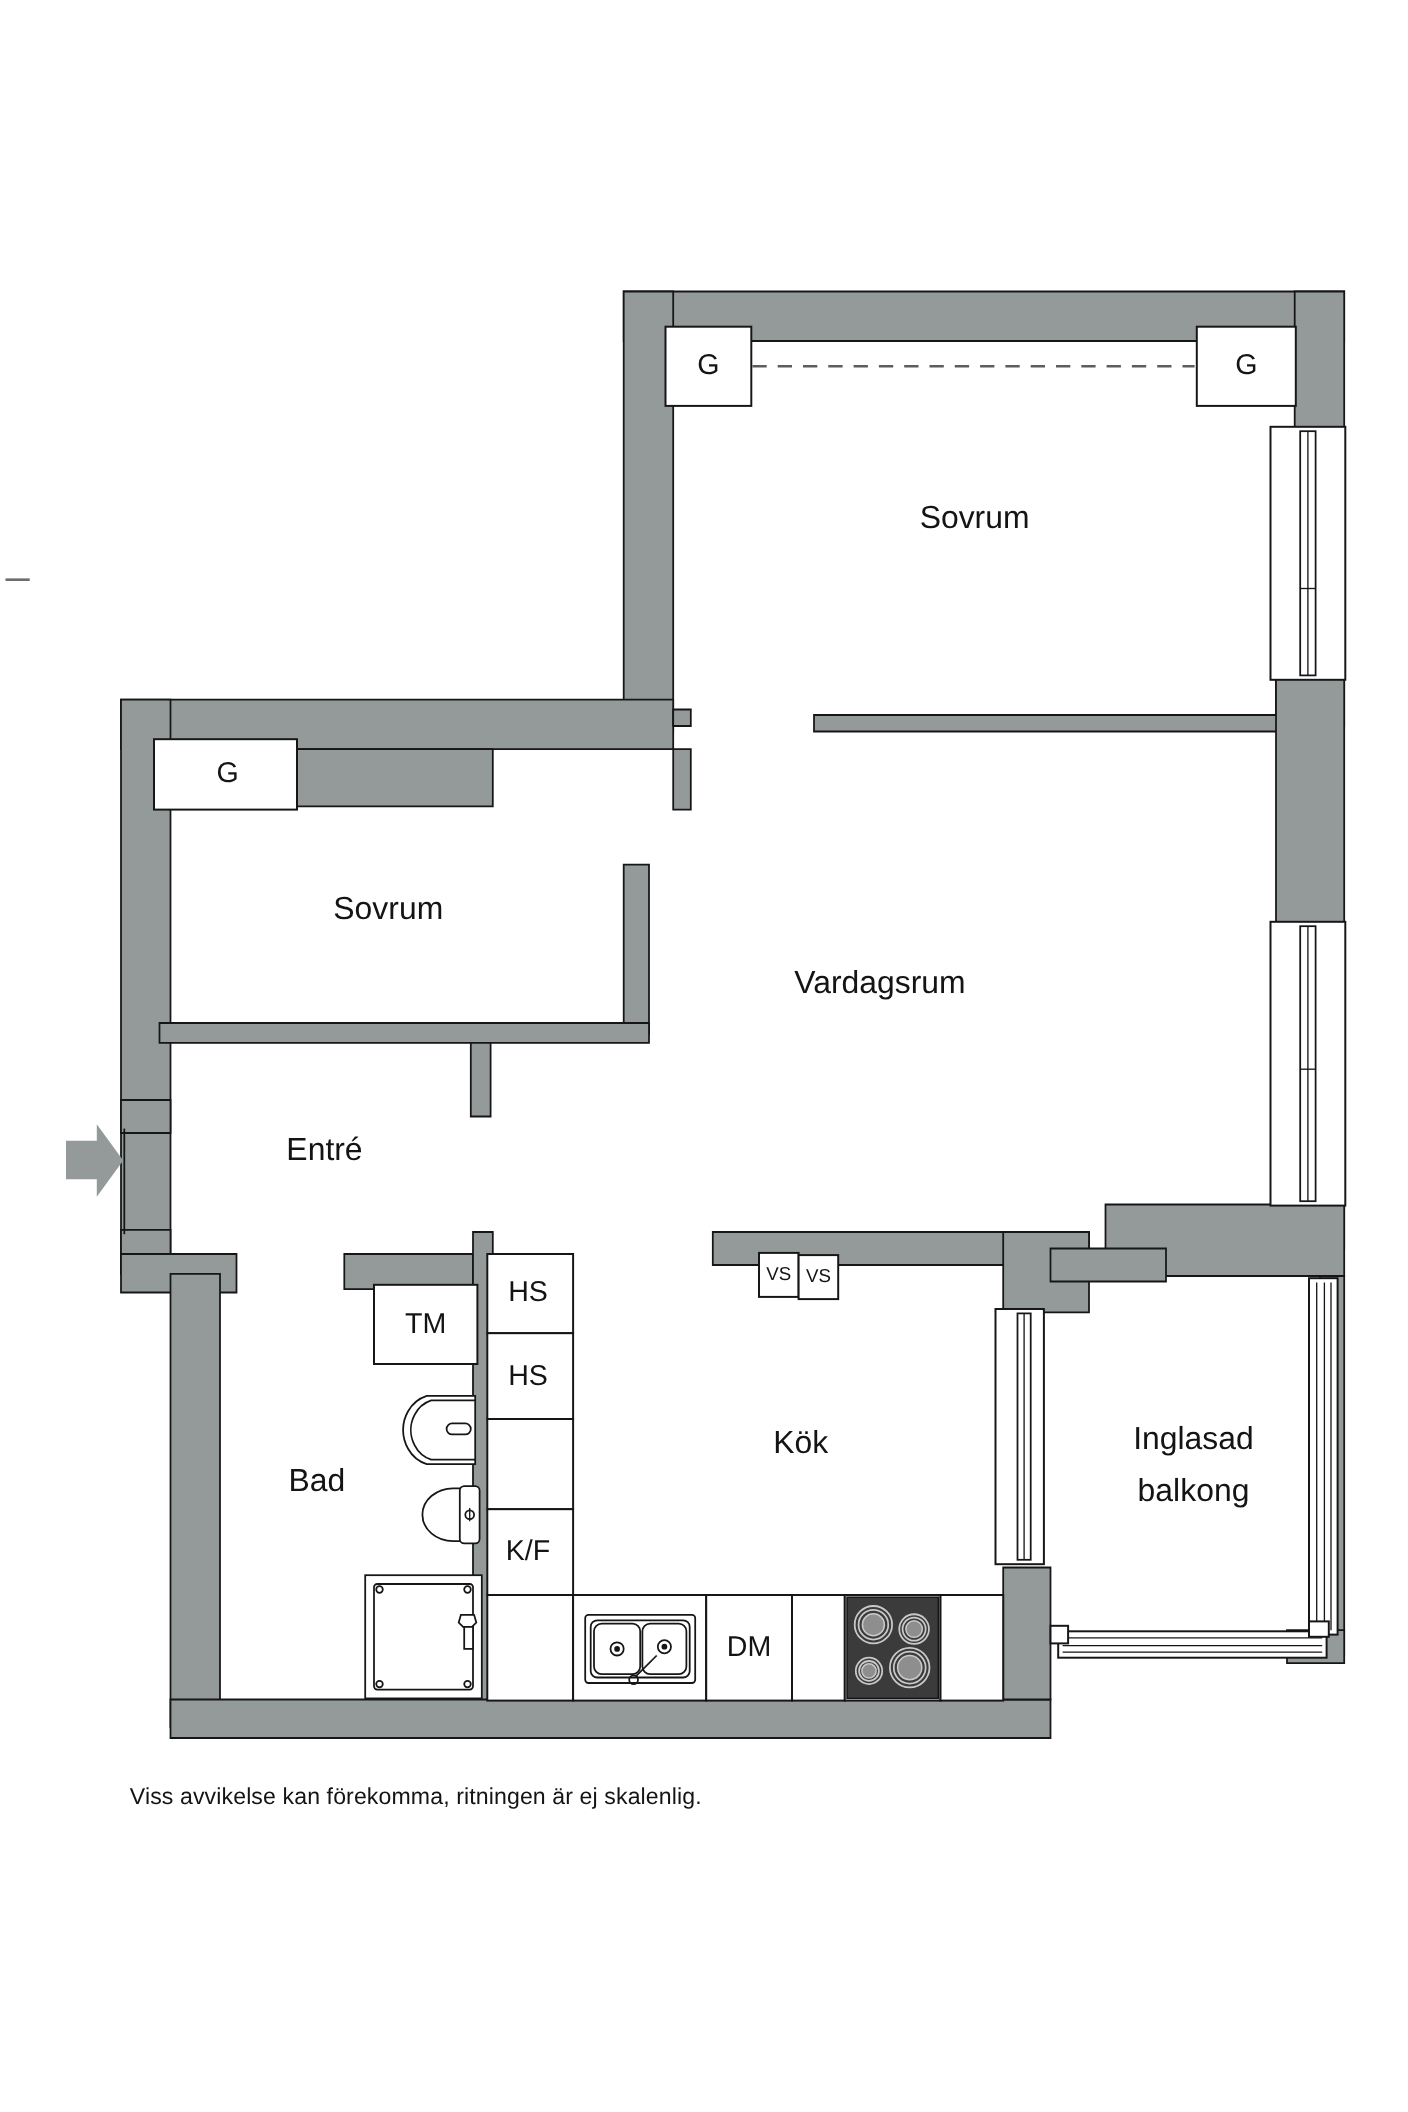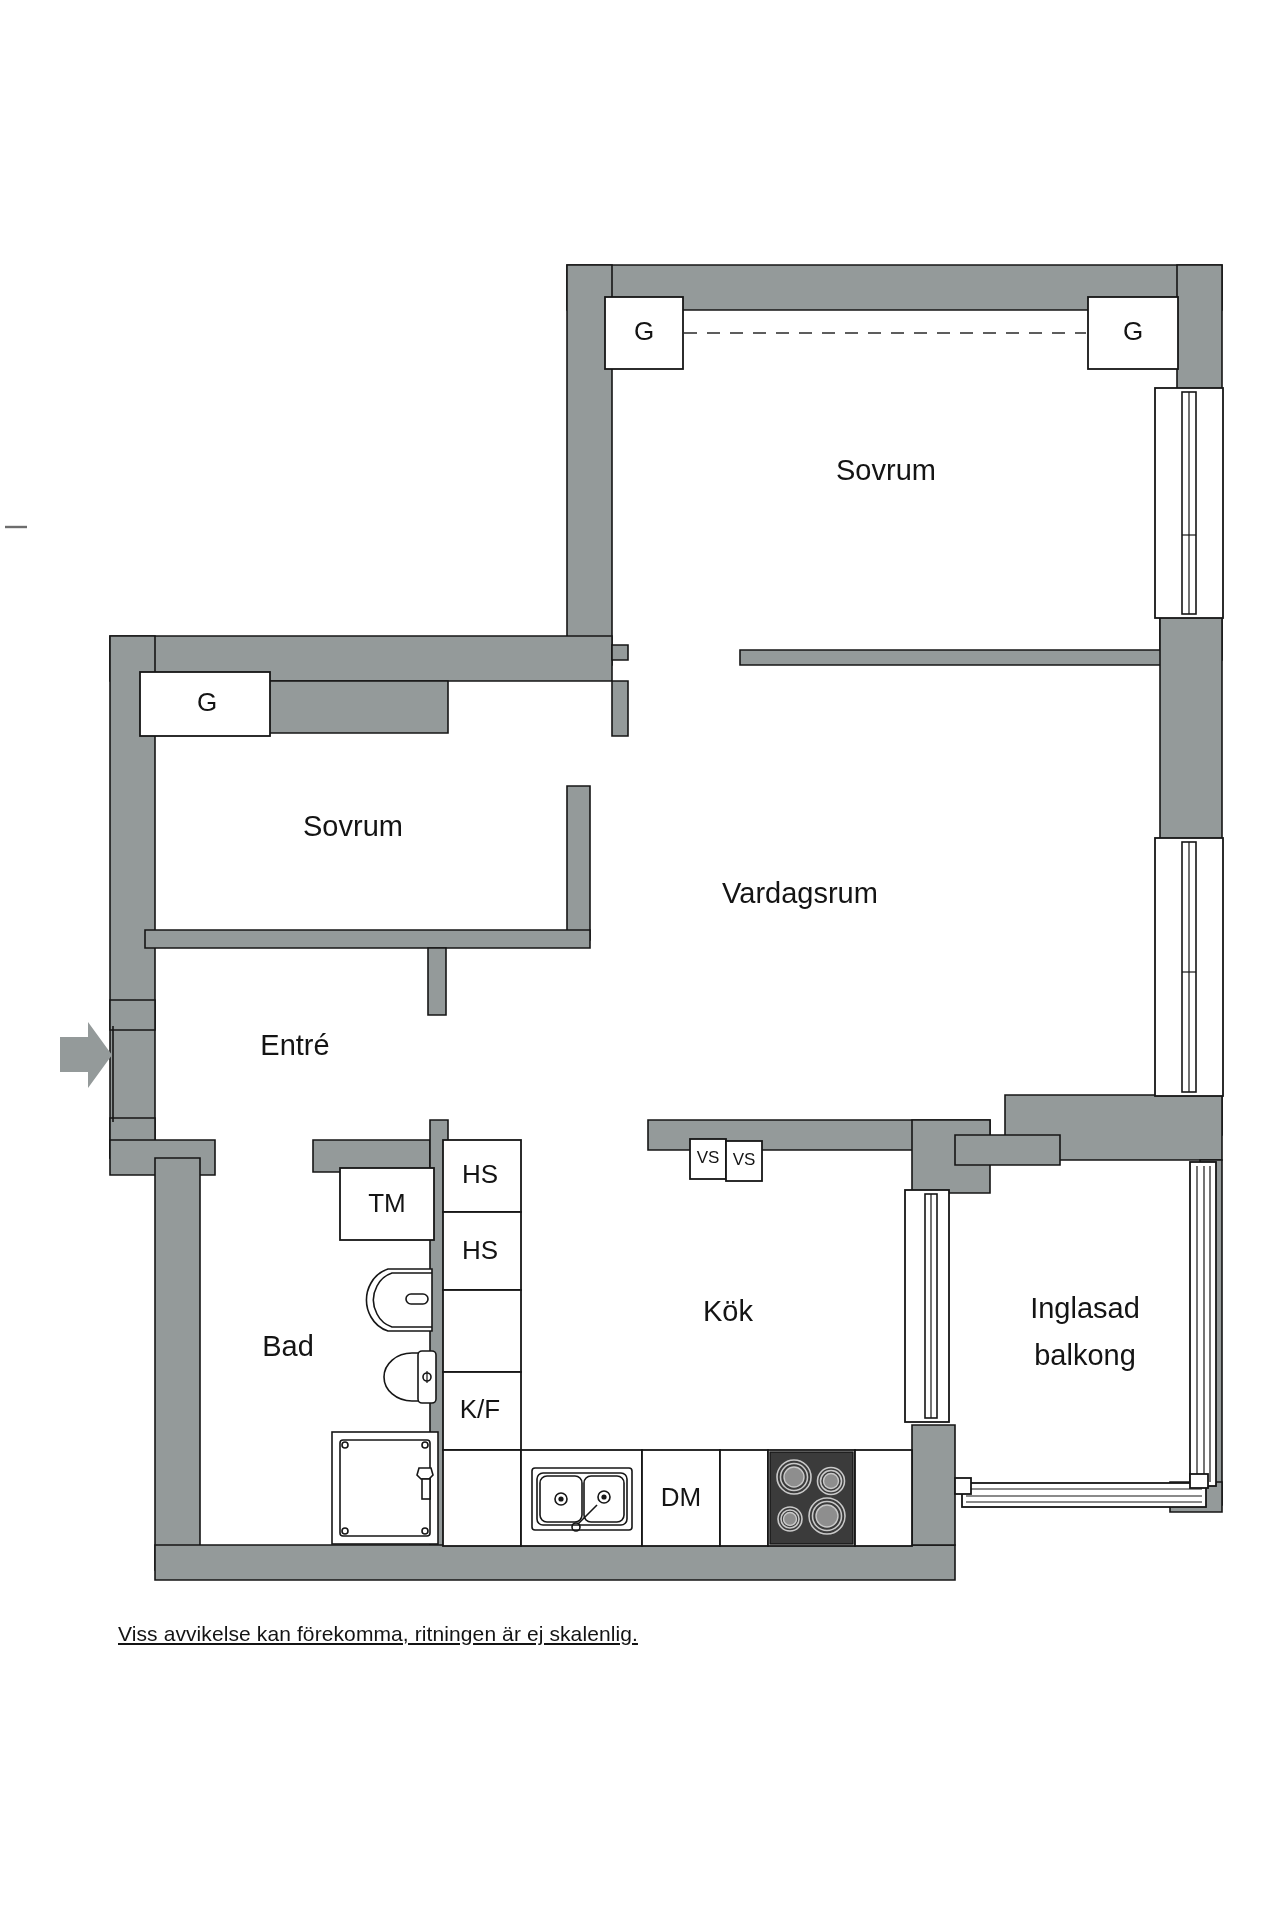--- a/index.html
+++ b/index.html
@@ -40,21 +40,20 @@
     font-size:17px;fill:#141414;text-anchor:middle;
     dominant-baseline:middle;
   }
   .footnote{
     position:absolute;
     left:118px;top:1622px;
     font-size:21px;
     color:#141414;
     letter-spacing:0.1px;
     white-space:nowrap;
-    text-decoration:underline;
   }
 </style>
 </head>
 <body>
 
 <div id="plan">
 <svg width="1280" height="1920" viewBox="0 0 1280 1920">
 
   <g>
 

